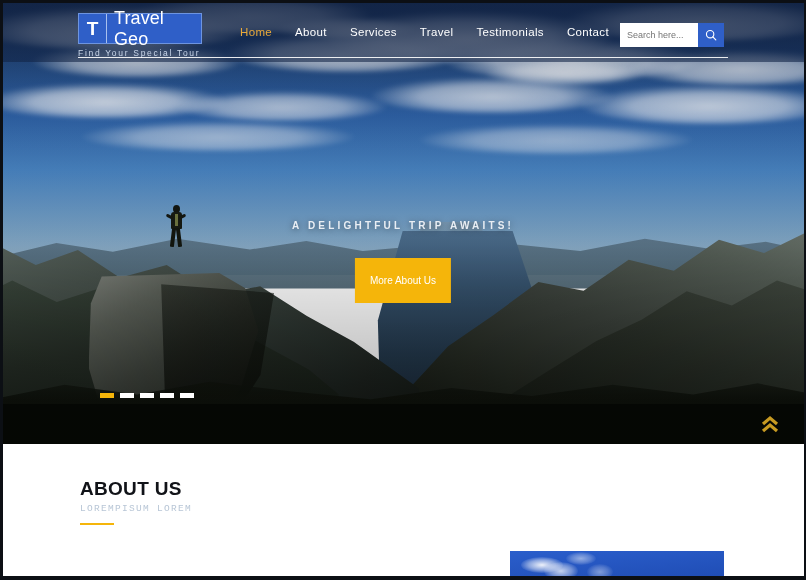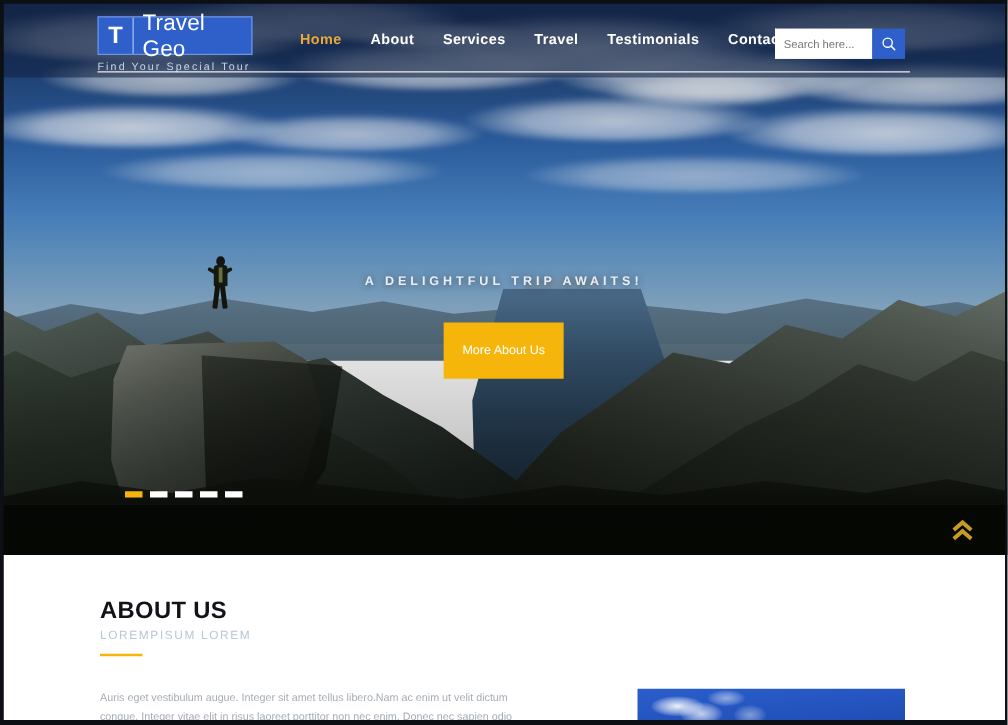--- a/index.html
+++ b/index.html
@@ -163,21 +163,21 @@
   }
   .logo-name {
     flex:1; color:#ffffff; font-size:18px; font-weight:400; padding-left:7px; letter-spacing:.1px;
   }
   .logo-tag {
     margin-top:4px; color:#c9d6ea; font-size:8.5px; letter-spacing:1.7px; text-align:left; white-space:nowrap;
   }
 
   .nav { position:absolute; left:240px; top:26px; display:flex; gap:23px; }
   .nav a {
-    color:#ffffff; font-size:11.5px; font-weight:bold; text-decoration:none; letter-spacing:.35px;
+    color:#ffffff; font-size:11.5px; font-weight:normal; text-decoration:none; letter-spacing:.35px;
   }
   .nav a.active { color:#e8a93a; }
 
   .search { position:absolute; left:620px; top:23px; display:flex; height:24px; }
   .search input {
     width:78px; height:24px; border:1px solid #ffffff; border-right:none;
     background:#ffffff; font-size:9px; color:#5a5a5a; padding:0 6px;
     font-family:"Liberation Sans", sans-serif; outline:none;
   }
   .search-btn {
@@ -217,21 +217,21 @@
   }
 
   
   .about { position:absolute; left:0; top:444px; width:796px; height:136px; background:#ffffff; }
   .about-title {
     position:absolute; left:80px; top:34px;
     font-size:19px; font-weight:bold; color:#111318; letter-spacing:.3px;
   }
   .about-sub {
     position:absolute; left:80px; top:59px;
-    font-size:9.5px; color:#b8c6d6; letter-spacing:1.3px;
+    font-size:9.5px; color:#b8c6d6; letter-spacing:1.3px;font-family:Liberation Mono, monospace;
   }
   .about-divider { position:absolute; left:80px; top:79px; width:34px; height:2px; background:#f5b50a; }
   .about-body {
     position:absolute; left:80px; top:107px; width:330px;
     font-size:8.6px; line-height:15px; color:#a7adb5;
   }
   .about-img {
     position:absolute; left:510px; top:551px; width:214px; height:29px;
     background:linear-gradient(175deg,#2a5ecb 0%,#2657c2 40%,#1f4cb4 100%);
     overflow:hidden;
@@ -350,21 +350,20 @@
     <svg width="22" height="22" viewBox="0 0 22 22">
       <polyline points="4,10 11,4 18,10" fill="none" stroke="#c79a22" stroke-width="3.2"></polyline>
       <polyline points="4,17 11,11 18,17" fill="none" stroke="#c79a22" stroke-width="3.2"></polyline>
     </svg>
   </div>
 
   <div class="about">
     <div class="about-title">ABOUT US</div>
     <div class="about-sub">LOREMPISUM LOREM</div>
     <div class="about-divider"></div>
-    <div class="about-body">Auris eget vestibulum augue. Integer sit amet tellus libero.Nam ac enim ut velit dictum congue. Integer vitae elit in risus laoreet porttitor non nec enim. Donec nec sapien odio</div>
   </div>
 
   <div class="about-img">
     <div class="ai-cloud aic1"></div>
     <div class="ai-cloud aic2"></div>
     <div class="ai-cloud aic3"></div>
     <div class="ai-cloud aic4"></div>
   </div>
 
   <div class="bottom-border"></div>

